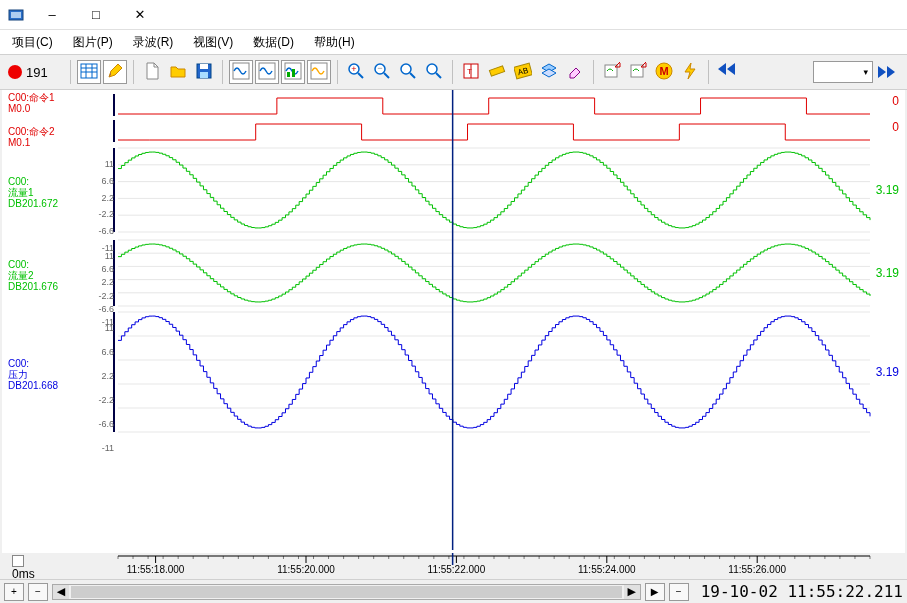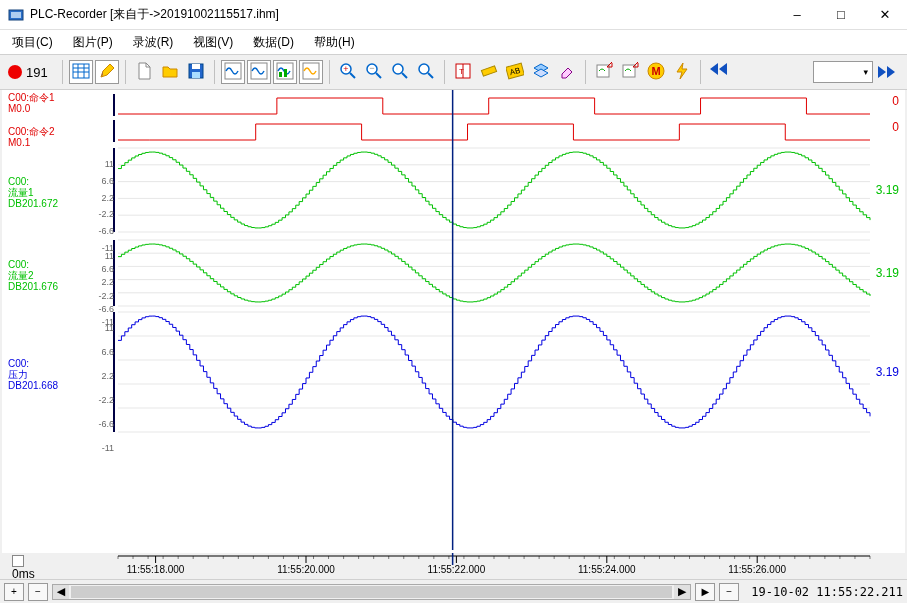--- a/index.html
+++ b/index.html
@@ -5,52 +5,51 @@
   * { box-sizing: border-box; margin: 0; padding: 0; }
   body { font-family: "Microsoft YaHei", "Segoe UI", sans-serif; font-size: 11px; background: #f0f0f0; width: 907px; height: 603px; display: flex; flex-direction: column; overflow: hidden; }
   .titlebar { height: 30px; background: #fff; display: flex; align-items: center; padding: 0 0 0 8px; border-bottom: 1px solid #e0e0e0; }
   .titlebar .icon { width: 16px; height: 16px; margin-right: 6px; }
   .titlebar .title { flex: 1; font-size: 12px; color: #000; }
   .titlebar .winbtn { width: 44px; height: 30px; display: flex; align-items: center; justify-content: center; font-size: 13px; cursor: default; }
   .menubar { height: 24px; background: #fff; display: flex; align-items: center; padding: 0 12px; gap: 20px; font-size: 12px; }
   .menubar .item { cursor: default; }
   .toolbar { height: 36px; background: #f0f0f0; display: flex; align-items: center; padding: 2px 8px; gap: 2px; border-top: 1px solid #d0d0d0; border-bottom: 1px solid #d0d0d0; }
   .toolbar .rec { width: 14px; height: 14px; border-radius: 50%; background: #e00; margin-right: 2px; }
-  .toolbar .count { font-size: 13px; margin-right: 8px; }
+  .toolbar .count { font-size: 13px; margin-right: 16px; }
   .toolbar .sep { width: 1px; height: 24px; background: #c0c0c0; margin: 0 4px; }
   .toolbar .btn { width: 24px; height: 24px; display: flex; align-items: center; justify-content: center; border: 1px solid transparent; cursor: default; }
   .toolbar .btn.box { border: 1px solid #999; background: #fff; }
   .toolbar .spacer { flex: 1; }
   .toolbar .combo { width: 60px; height: 22px; border: 1px solid #999; background: #fff; display: flex; align-items: center; justify-content: flex-end; padding-right: 4px; }
   .plot { flex: 1; position: relative; background: #fff; margin: 0 2px; }
   .plot svg { display: block; }
   .timeaxis { height: 26px; background: #f0f0f0; position: relative; margin: 0 2px; }
   .timeaxis .chk { position: absolute; left: 10px; top: 2px; width: 12px; height: 12px; border: 1px solid #888; background: #fff; }
   .timeaxis .zero { position: absolute; left: 10px; top: 14px; font-size: 12px; }
   .statusbar { height: 24px; background: #f0f0f0; display: flex; align-items: center; padding: 0 4px; gap: 4px; border-top: 1px solid #d0d0d0; font-size: 11px; }
   .statusbar .sbtn { width: 20px; height: 18px; border: 1px solid #999; background: #f8f8f8; display: flex; align-items: center; justify-content: center; font-size: 10px; cursor: default; }
   .statusbar .scroll { flex: 1; height: 16px; border: 1px solid #aaa; background: #f0f0f0; position: relative; }
   .statusbar .scroll .thumb { position: absolute; left: 18px; right: 18px; top: 1px; bottom: 1px; background: #cdcdcd; }
   .statusbar .scroll .arr { position: absolute; top: 0; width: 16px; height: 14px; background: #e0e0e0; display: flex; align-items: center; justify-content: center; }
   .statusbar .scroll .arr.l { left: 0; }
   .statusbar .scroll .arr.r { right: 0; }
-  .statusbar .ts { margin-left: 8px; font-family: "Consolas", monospace; font-size: 12px; }
+  .statusbar .ts { margin-left: 8px; font-family: "Consolas", monospace; font-size: 16px; }
   .ch-label { position: absolute; font-size: 10px; line-height: 11px; width: 72px; }
   .ch-val { position: absolute; font-size: 12px; }
   .ytick { position: absolute; font-size: 9px; text-align: right; width: 26px; color: #666; margin-top: 16px; }
 </style>
 </head>
 <body>
 
 <div class="titlebar">
   <svg class="icon" viewBox="0 0 16 16">
       <rect x="1" y="3" width="14" height="10" fill="#2a6fc9" stroke="#14427a"></rect>
       <rect x="3" y="5" width="10" height="6" fill="#aecdf0"></rect>
     </svg>
-  <div class="title">PLC-Recorder  [来自于-&gt;20191002115517.ihm]</div>
   <div class="winbtn">–</div>
   <div class="winbtn">□</div>
   <div class="winbtn close">✕</div>
 </div>
 
 <div class="menubar" id="menubar">
     <div class="item">项目(C)</div>
     <div class="item">图片(P)</div>
     <div class="item">录波(R)</div>
     <div class="item">视图(V)</div>

